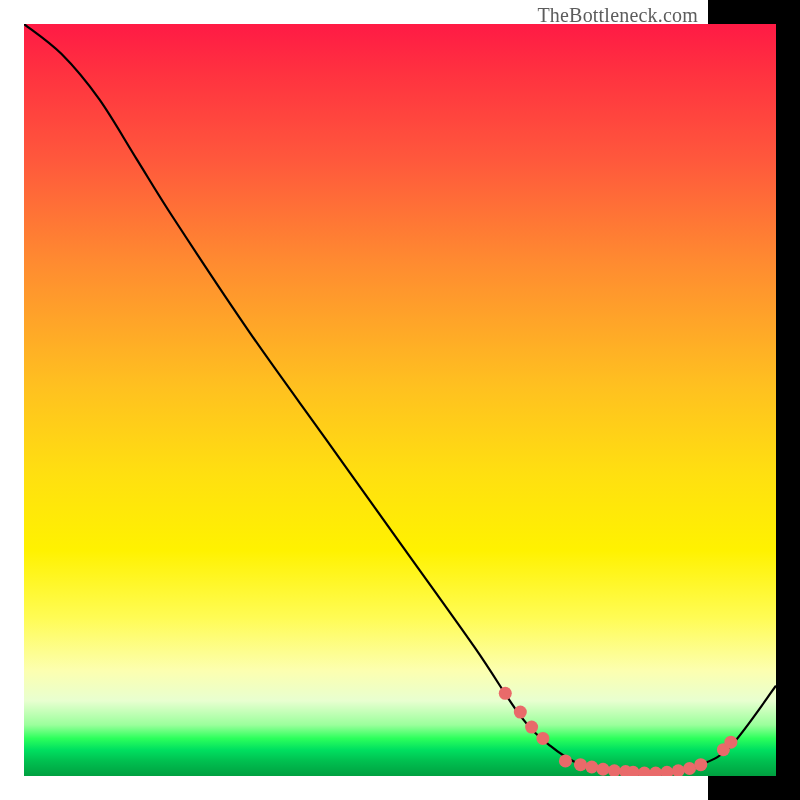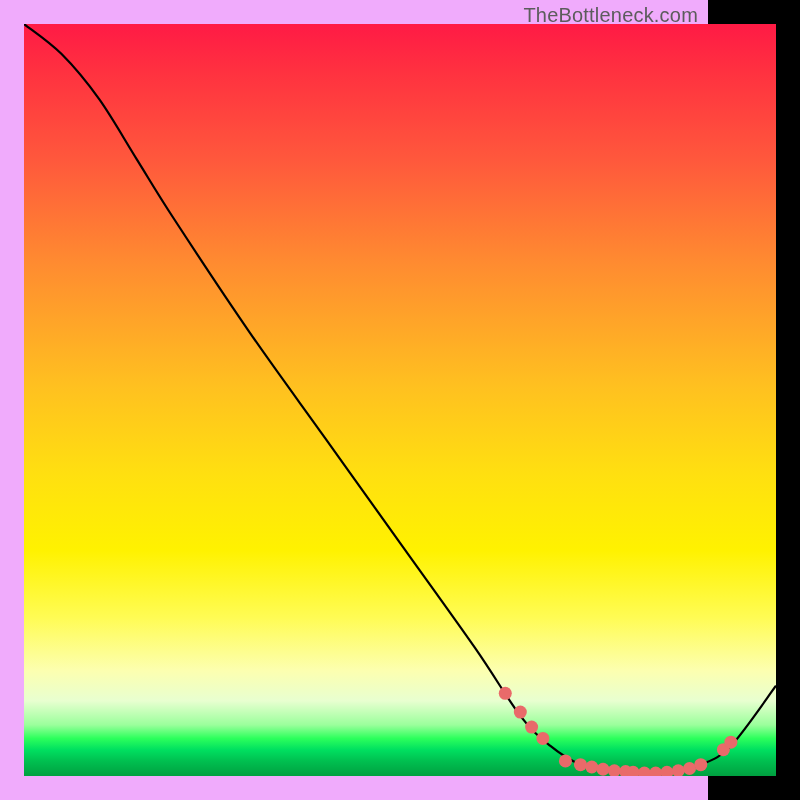--- a/index.html
+++ b/index.html
@@ -8,21 +8,22 @@
     width: 800px;
     height: 800px;
     background: #000;
     font-family: Arial, Helvetica, sans-serif;
     overflow: hidden;
   }
   .frame {
     position: relative;
     width: 708px;
     height: 800px;
-    background: #f0abfc;
+    background: #ffffff;
+    font-family: Liberation Serif, serif;
   }
   .plot {
     position: absolute;
     left: 24px;
     top: 24px;
     width: 752px;
     height: 752px;
     
     background: linear-gradient(
       to bottom,

